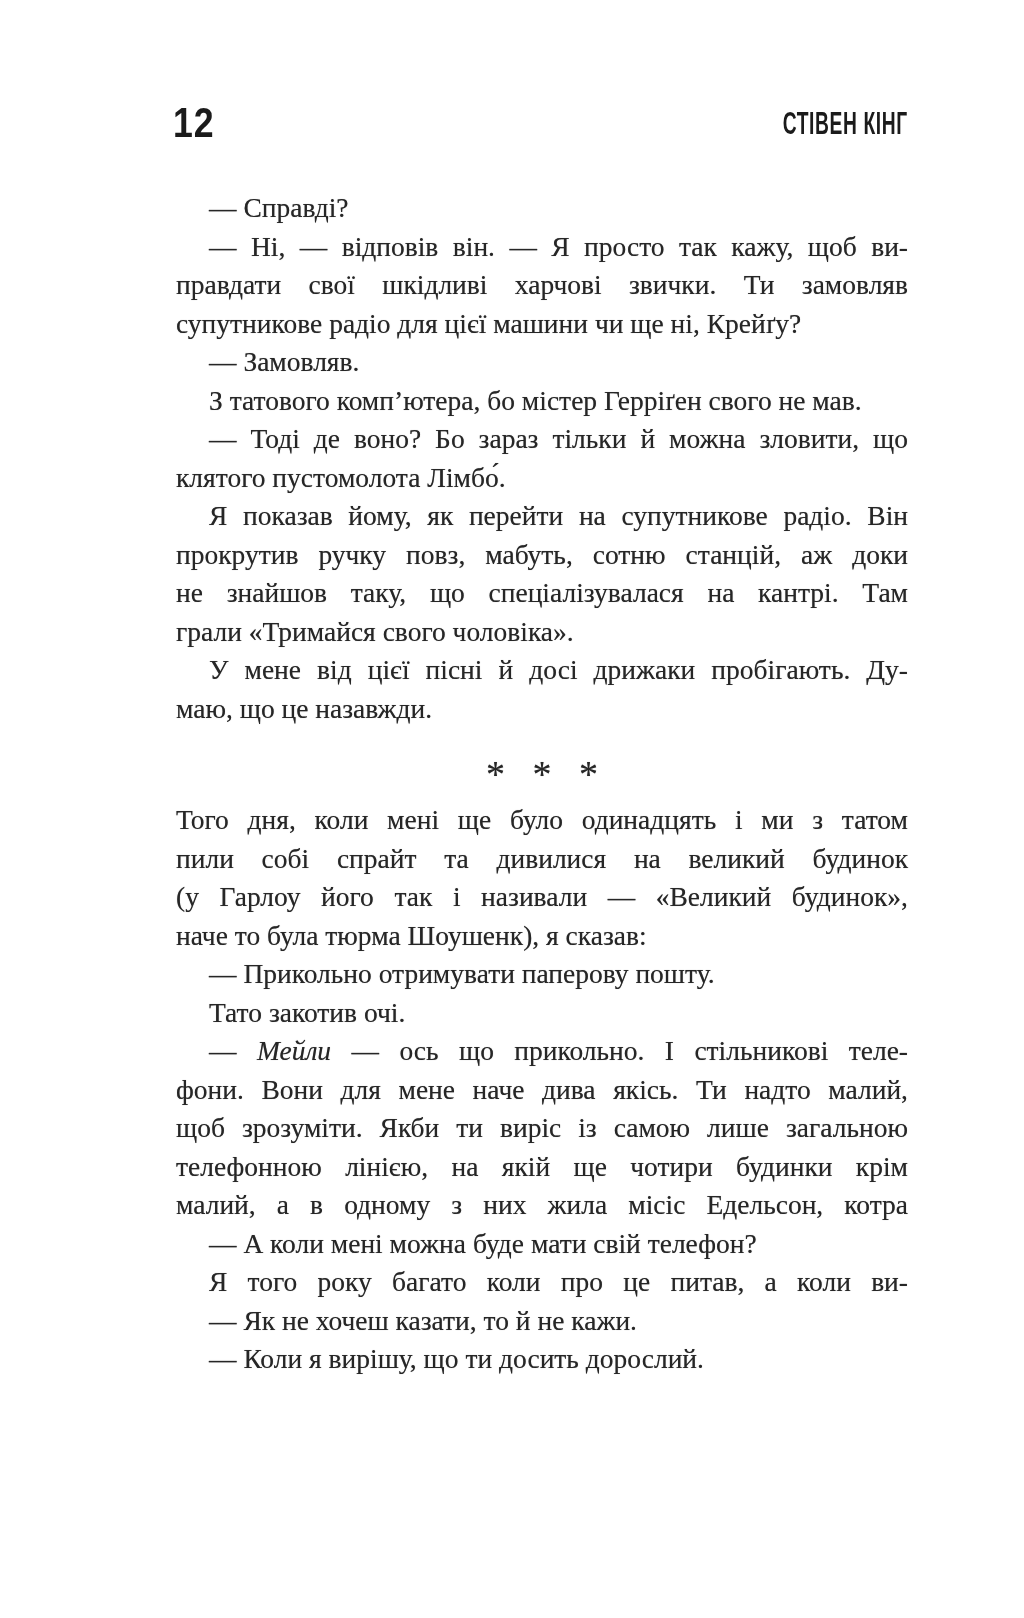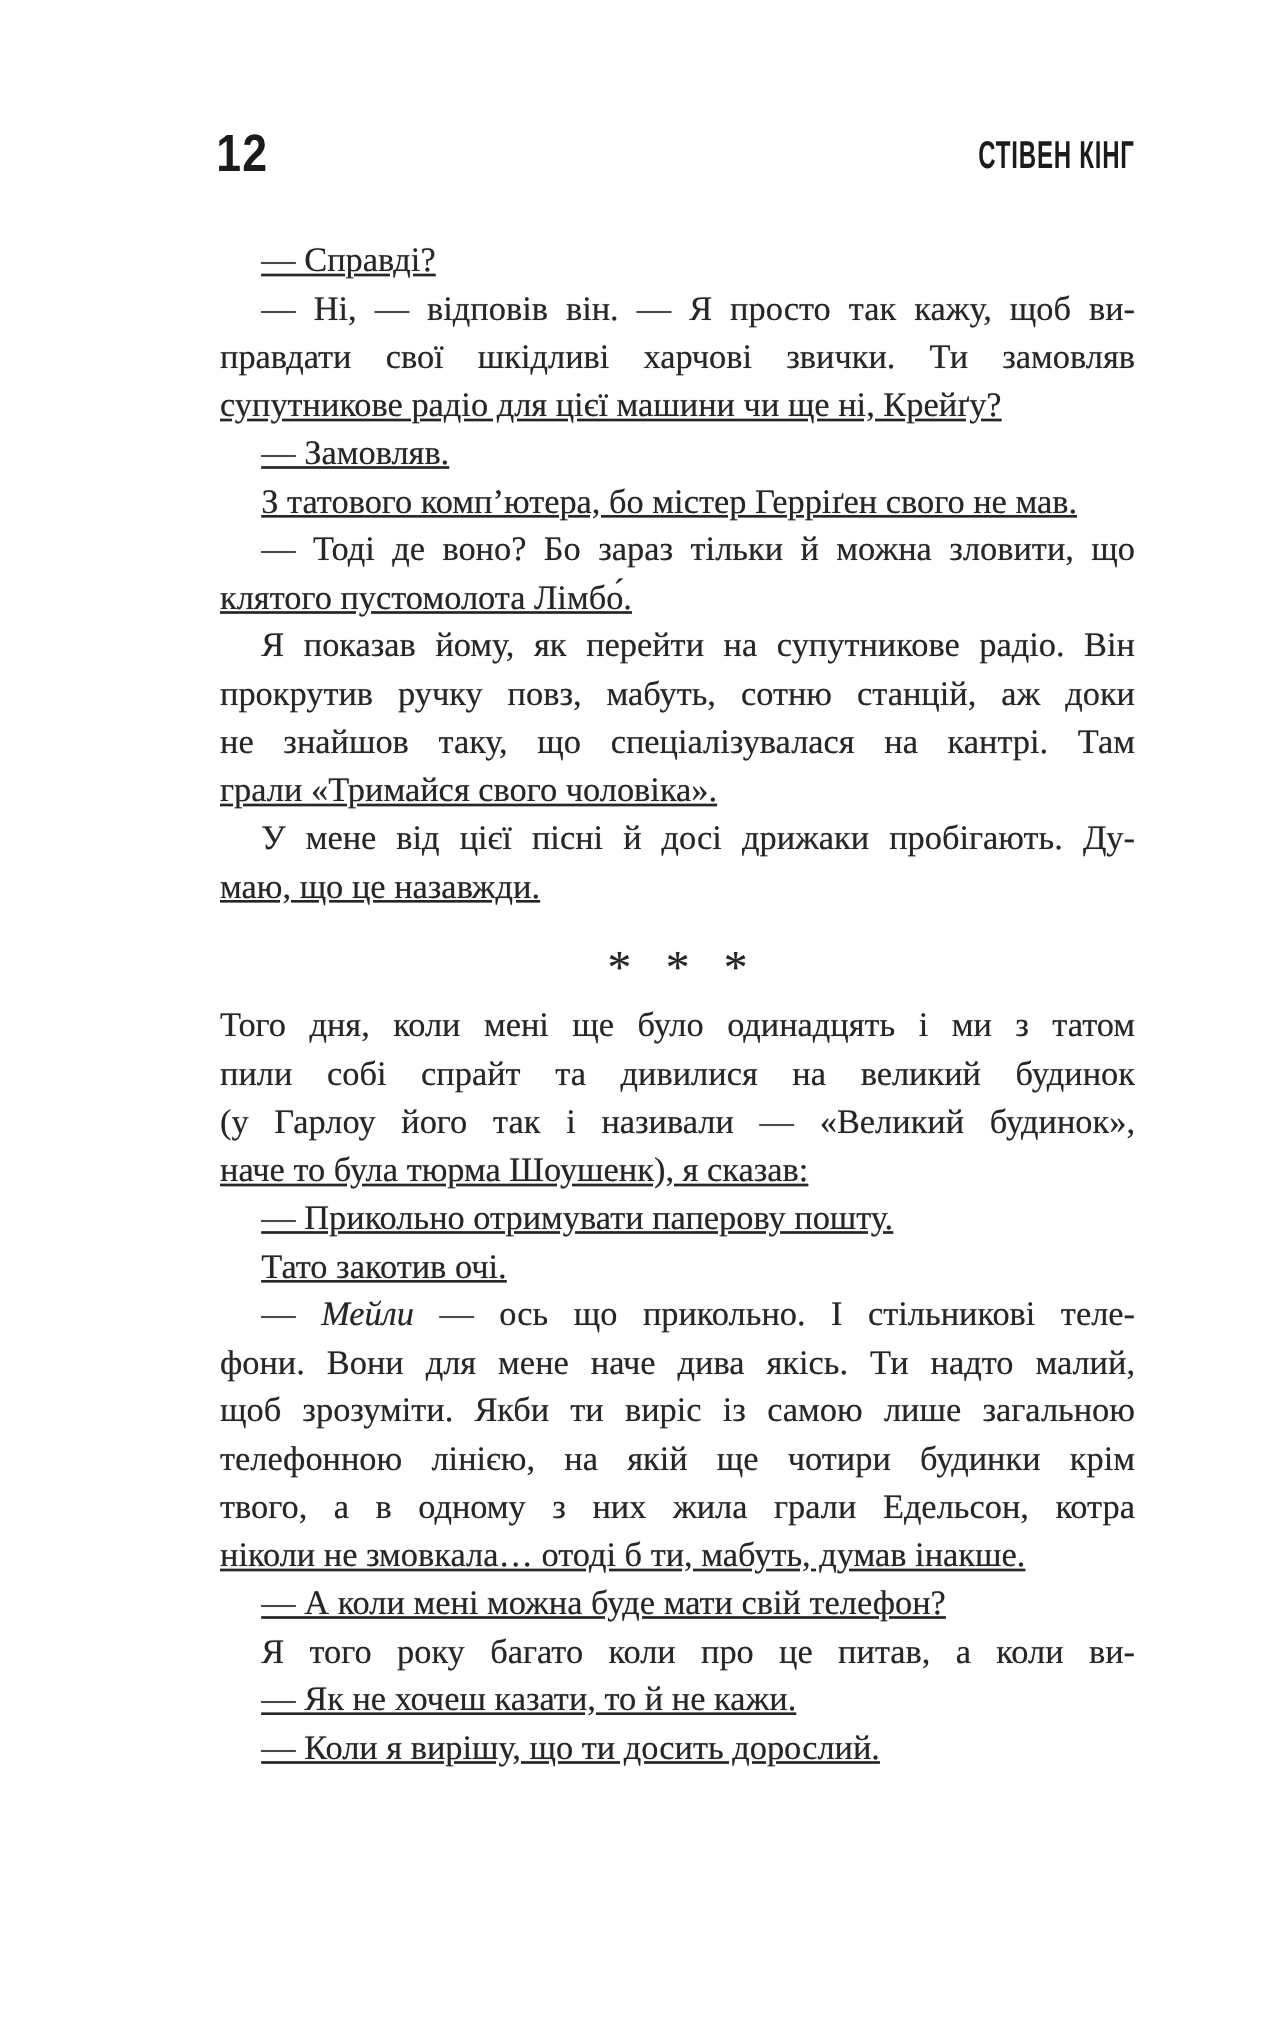--- a/index.html
+++ b/index.html
@@ -58,21 +58,20 @@
   .line {
     height: 38.5px;
     line-height: 38.5px;
     text-align: justify;
     text-align-last: justify;
     text-justify: inter-word;
     white-space: normal;
   }
   .line.last {
     text-align-last: left;
-    text-decoration: underline;
   }
   .line.indent {
     padding-left: 33px;
   }
   .divider {
     height: 73px;
     display: flex;
     align-items: center;
     justify-content: center;
   }
@@ -135,22 +134,21 @@
         <div class="line indent last">— Прикольно отримувати паперову пошту.</div>
       </div>
       <div class="para">
         <div class="line indent last">Тато закотив очі.</div>
       </div>
       <div class="para">
         <div class="line indent">— <i>Мейли</i> — ось що прикольно. І стільникові теле-</div>
         <div class="line">фони. Вони для мене наче дива якісь. Ти надто малий,</div>
         <div class="line">щоб зрозуміти. Якби ти виріс із самою лише загальною</div>
         <div class="line">телефонною лінією, на якій ще чотири будинки крім</div>
-        <div class="line">твого, а в одному з них жила грали Едельсон, котра</div>
-        <div class="line last">ніколи не змовкала… отоді б ти, мабуть, думав інакше.</div>
+        <div class="line">малий, а в одному з них жила місіс Едельсон, котра</div>
       </div>
       <div class="para">
         <div class="line indent last">— А коли мені можна буде мати свій телефон?</div>
       </div>
       <div class="para">
         <div class="line indent">Я того року багато коли про це питав, а коли ви-</div>
       </div>
       <div class="para">
         <div class="line indent last">— Як не хочеш казати, то й не кажи.</div>
       </div>

